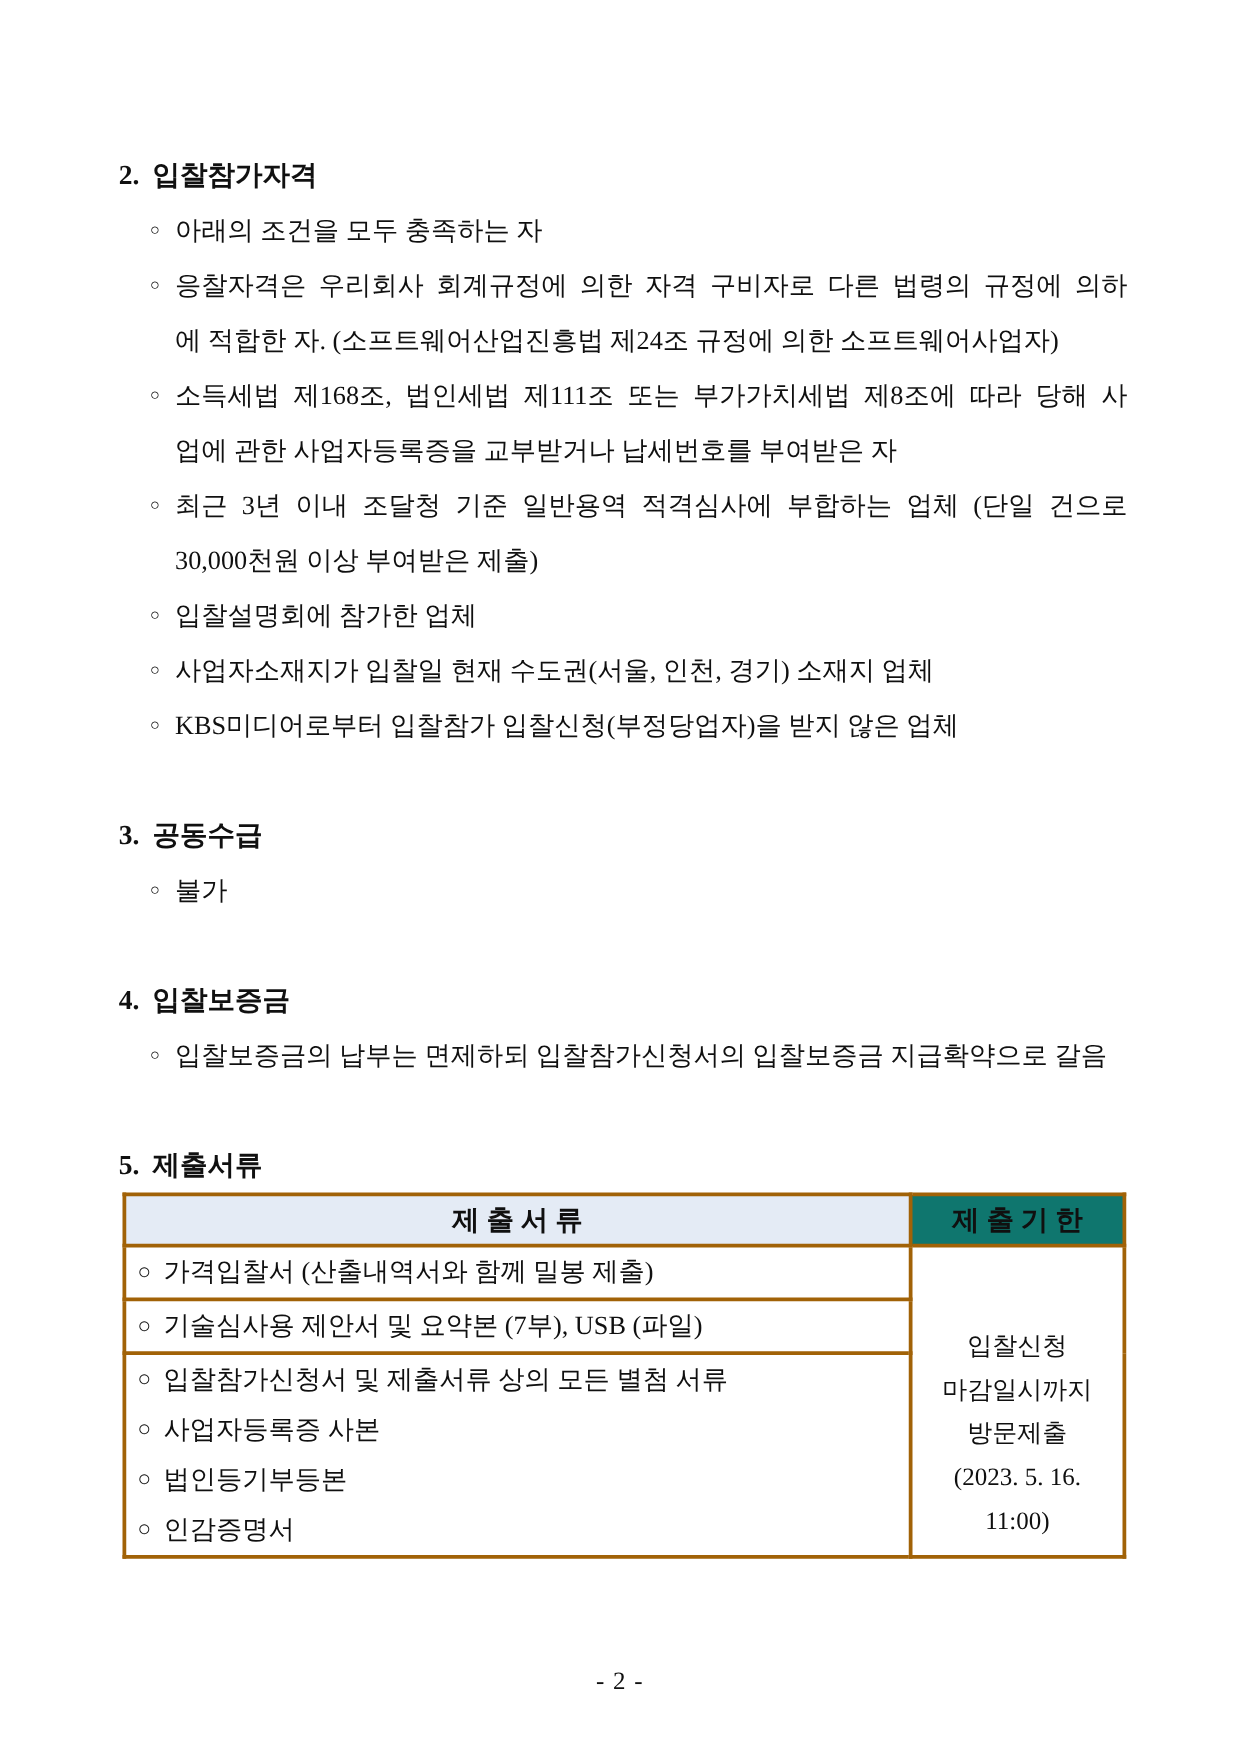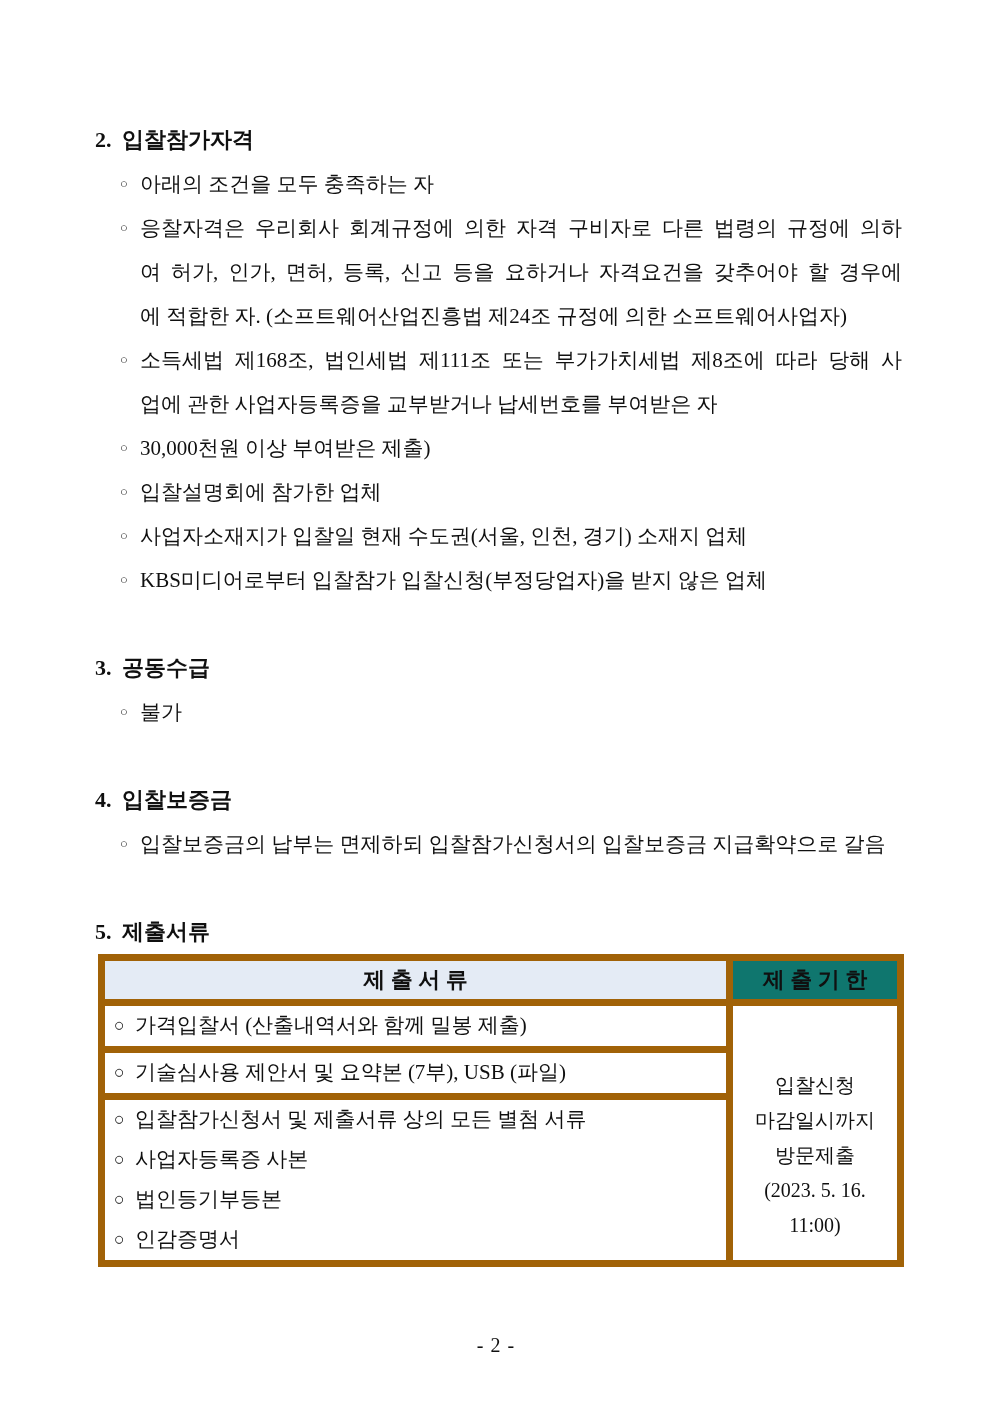--- a/index.html
+++ b/index.html
@@ -49,21 +49,21 @@
   
   .doc-table{
     border-collapse:collapse;
     table-layout:fixed;
     width:803px;
     margin-left:3px;
     margin-top:0px;
     border:2px solid #4f4f4f;
   }
   .doc-table th,.doc-table td{
-    border:7px solid #a16207;
+    border:3px solid #a16207;
     padding:0;
   }
   .doc-table th{
     height:38px;
     font-weight:bold;
     font-size:22px;
     text-align:center;
     vertical-align:middle;
     white-space:nowrap;
   }
@@ -110,34 +110,34 @@
         <div class="item">
           <span class="bullet">○</span>
           <div class="item-lines">
             <div class="line">아래의 조건을 모두 충족하는 자</div>
           </div>
         </div>
         <div class="item">
           <span class="bullet">○</span>
           <div class="item-lines">
             <div class="line j">응찰자격은 우리회사 회계규정에 의한 자격 구비자로 다른 법령의 규정에 의하</div>
-            <div class="line j">여 허가, 인가, 면허, 등록, 신고 등을 요하거나 자격요건을 갖추어야 할 경우에</div>
             <div class="line">에 적합한 자. (소프트웨어산업진흥법 제24조 규정에 의한 소프트웨어사업자)</div>
           </div>
         </div>
         <div class="item">
           <span class="bullet">○</span>
           <div class="item-lines">
             <div class="line j">소득세법 제168조, 법인세법 제111조 또는 부가가치세법 제8조에 따라 당해 사</div>
             <div class="line">업에 관한 사업자등록증을 교부받거나 납세번호를 부여받은 자</div>
           </div>
         </div>
         <div class="item">
           <span class="bullet">○</span>
           <div class="item-lines">
+            <div class="line j">최근 3년 이내 조달청 기준 일반용역 적격심사에 부합하는 업체 (단일 건으로</div>
             <div class="line">30,000천원 이상 부여받은 제출)</div>
           </div>
         </div>
         <div class="item">
           <span class="bullet">○</span>
           <div class="item-lines">
             <div class="line">입찰설명회에 참가한 업체</div>
           </div>
         </div>
         <div class="item">

